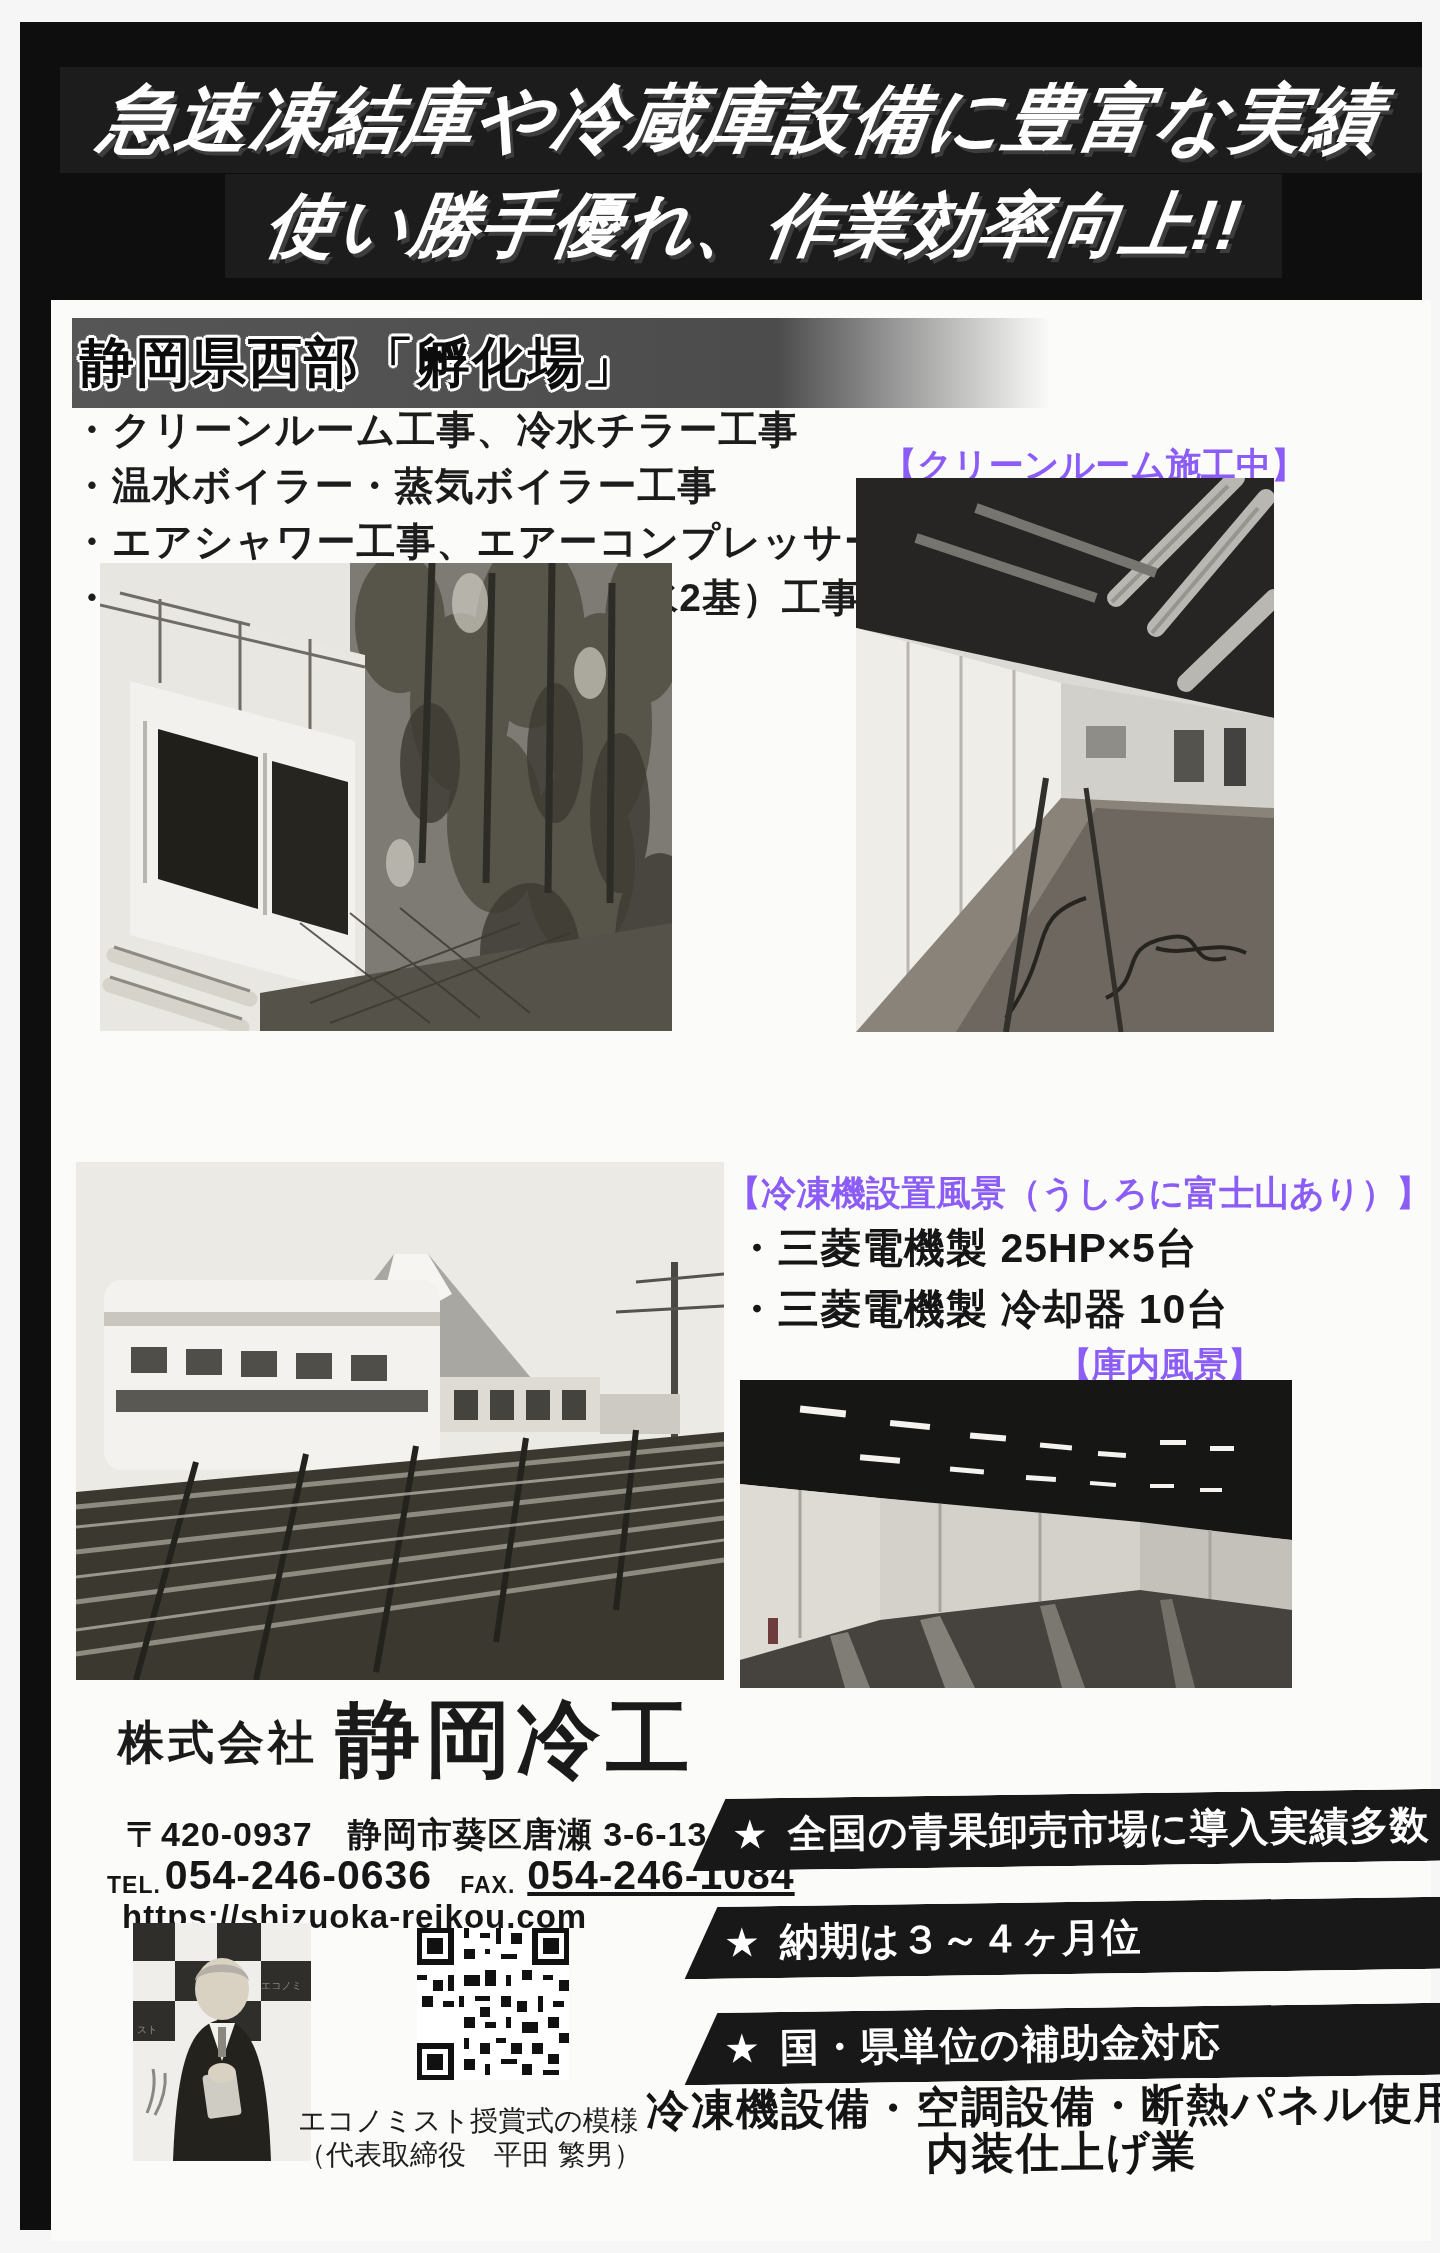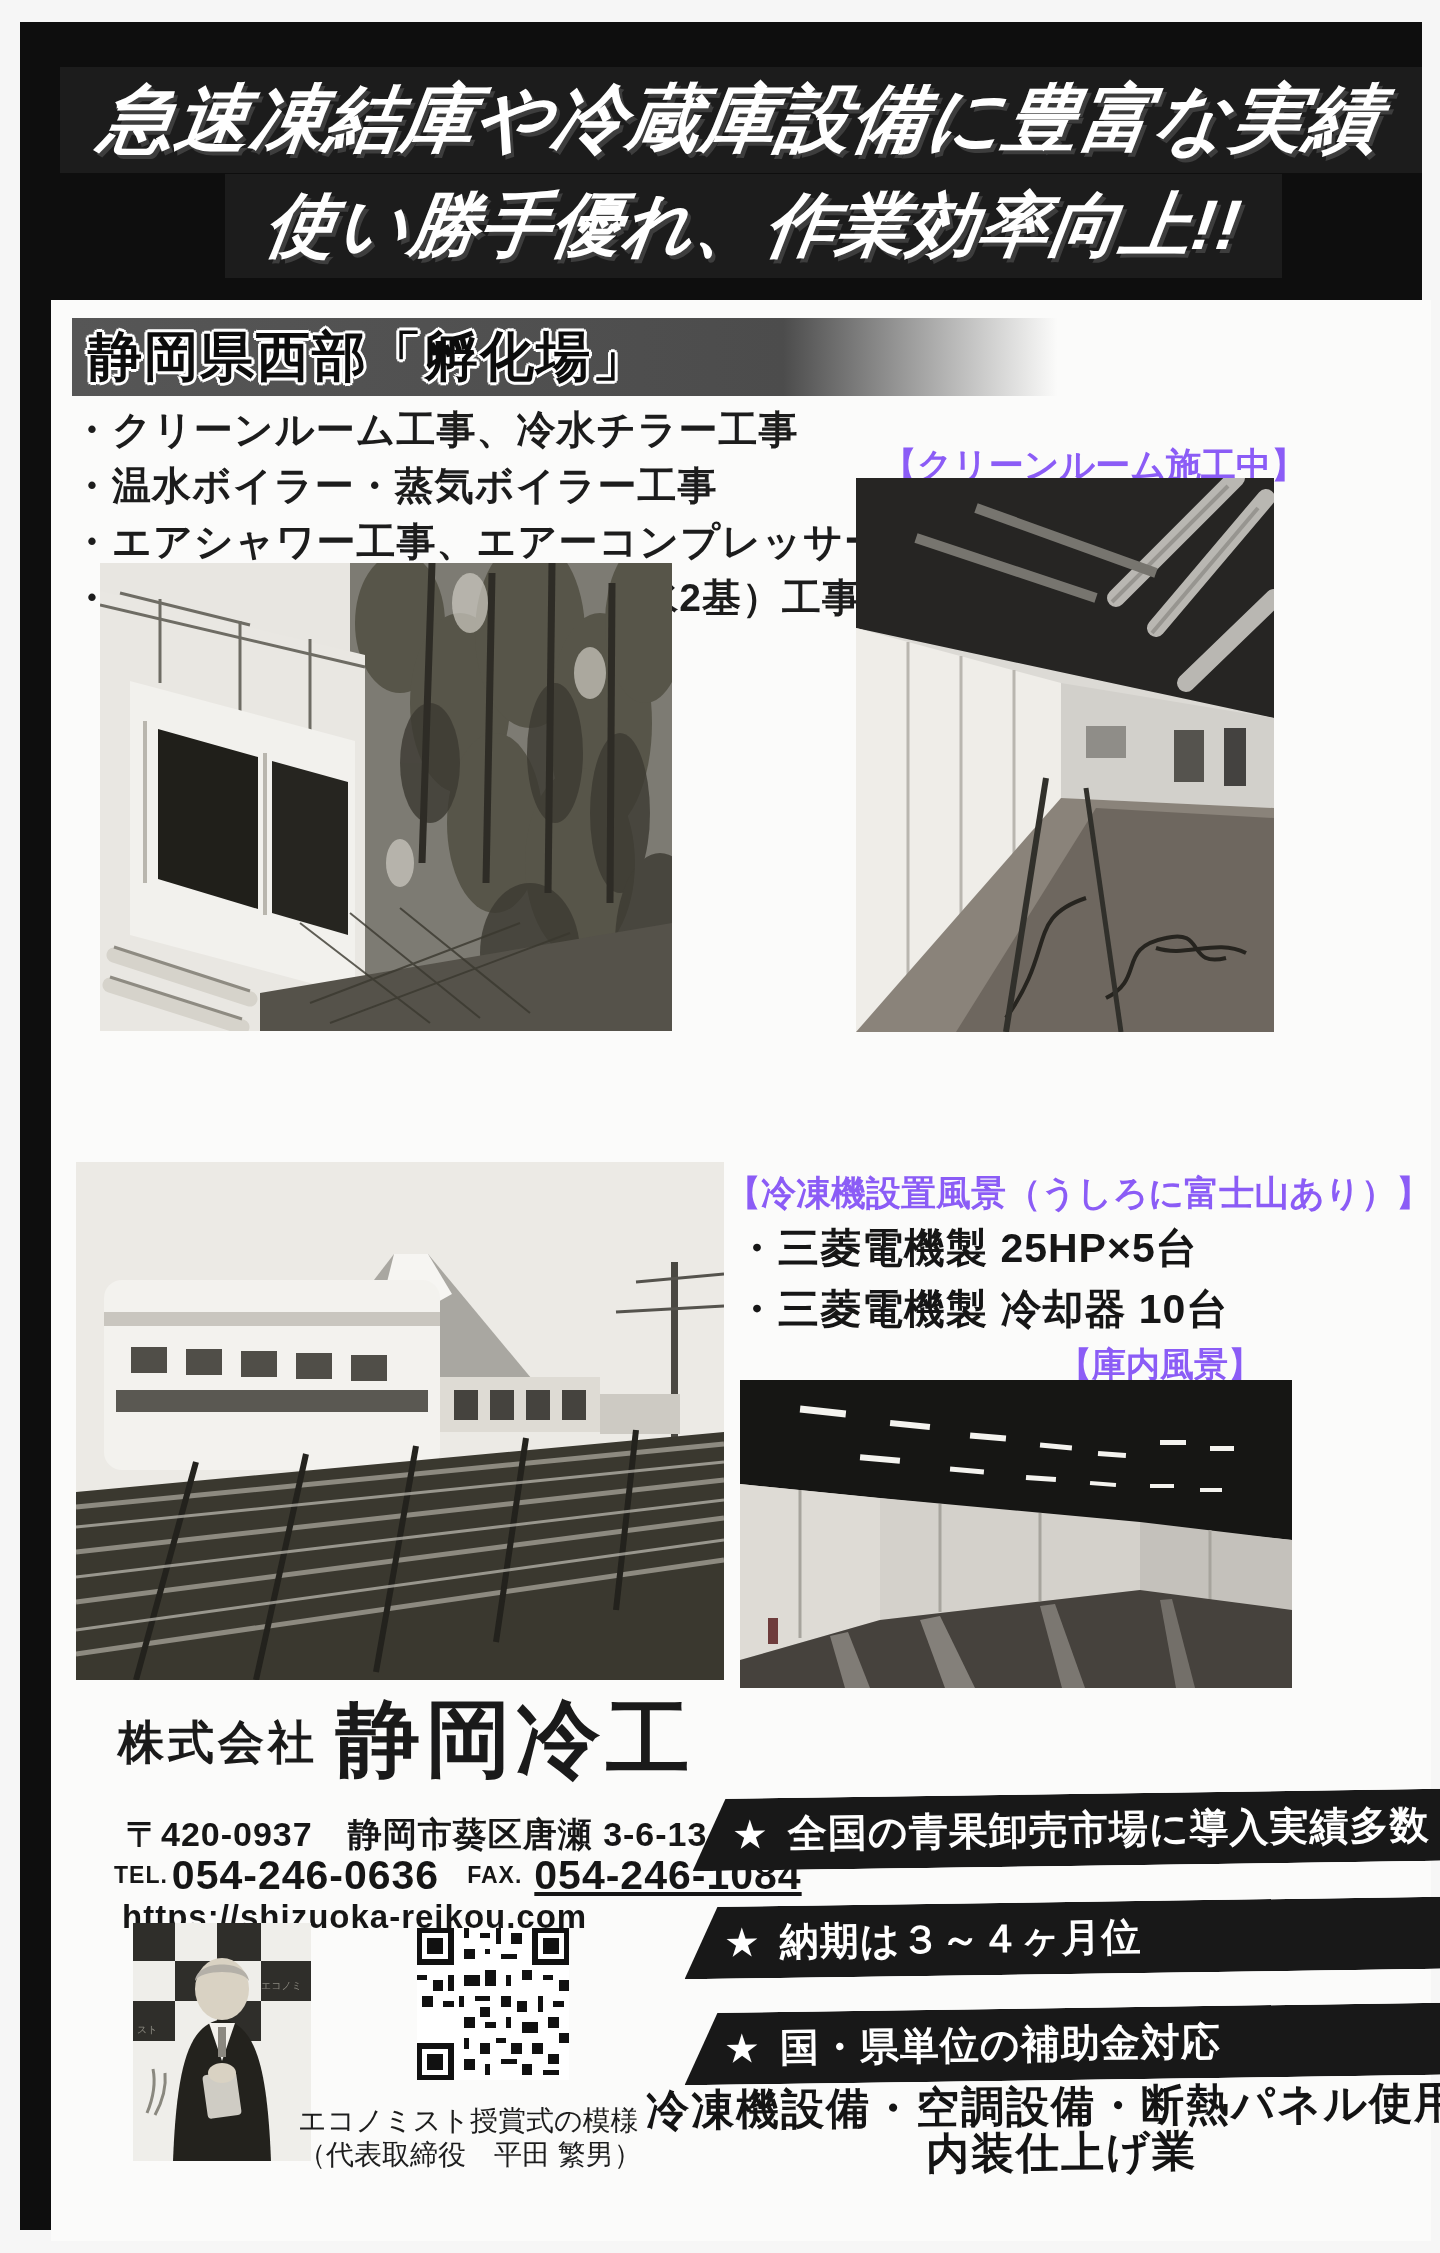--- a/index.html
+++ b/index.html
@@ -12,21 +12,21 @@
   
   .headline-box{position:absolute;background:#1c1c1c;display:flex;align-items:center;justify-content:center;}
   .headline-line1{left:40px;top:45px;width:1362px;height:106px;}
   .headline-line2{left:205px;top:152px;width:1057px;height:104px;}
   .headline-text{color:#ffffff;font-weight:900;font-style:italic;white-space:nowrap;
                  transform:skewX(-8deg);text-shadow:4px 4px 0 #3d3d3d;letter-spacing:1px;}
   .headline-line1 .headline-text{font-size:74px;}
   .headline-line2 .headline-text{font-size:70px;}
 
   
-  .section-bar{position:absolute;height:78px;display:flex;align-items:center;padding-left:16px;
+  .section-bar{position:absolute;height:90px;display:flex;align-items:center;padding-left:8px;
                background:linear-gradient(90deg,#565656 0%,#4c4c4c 70%,rgba(76,76,76,0) 97%);}
   .section-bar-1{left:72px;top:318px;width:1000px;}
   .section-bar-2{left:72px;top:1082px;width:1060px;}
   .section-title{font-size:54px;font-weight:900;color:#0c0c0c;white-space:nowrap;letter-spacing:2px;
       text-shadow:-2px -2px 0 #fff,2px -2px 0 #fff,-2px 2px 0 #fff,2px 2px 0 #fff,
                   -3px 0 0 #fff,3px 0 0 #fff,0 -3px 0 #fff,0 3px 0 #fff;}
   .section-bar-2 .section-title{font-size:50px;}
 
   
   .bullets-1{position:absolute;left:72px;top:402px;font-size:39px;line-height:56px;
@@ -49,21 +49,21 @@
   .photo-award{left:133px;top:1923px;width:178px;height:238px;}
   .qr{position:absolute;left:417px;top:1928px;width:152px;height:152px;}
   .qr svg{display:block;width:100%;height:100%;}
 
   
   .company-name-row{position:absolute;left:118px;top:1698px;display:flex;align-items:flex-end;
       font-family:"Liberation Serif","DejaVu Serif",serif;color:#1a1a1a;white-space:nowrap;}
   .company-prefix{font-size:46px;font-weight:700;padding-bottom:8px;letter-spacing:4px;}
   .company-name{font-size:84px;font-weight:700;margin-left:18px;letter-spacing:6px;line-height:1;}
   .company-address{position:absolute;left:126px;top:1812px;font-size:34px;font-weight:700;letter-spacing:1px;white-space:nowrap;}
-  .company-telfax{position:absolute;left:114px;top:1852px;white-space:nowrap;display:flex;align-items:center;}
+  .company-telfax{position:absolute;left:107px;top:1852px;white-space:nowrap;display:flex;align-items:flex-end;}
   .tel-label{font-size:23px;font-weight:700;letter-spacing:1px;}
   .tel-num{font-size:41px;font-weight:600;letter-spacing:1px;margin-left:4px;}
   .fax-label{font-size:23px;font-weight:700;margin-left:28px;letter-spacing:1px;}
   .fax-num{font-size:41px;font-weight:600;letter-spacing:1px;margin-left:12px;text-decoration:underline;}
   .company-url{position:absolute;left:122px;top:1898px;font-size:33px;font-weight:800;letter-spacing:1px;white-space:nowrap;}
   .award-caption{position:absolute;left:298px;top:2104px;font-size:28px;line-height:34px;color:#1d1d1d;white-space:nowrap;}
 
   
   .ribbon{position:absolute;height:72px;background:#181818;display:flex;align-items:center;
           padding-left:40px;clip-path:polygon(34px 0,100% 0,100% 100%,0 100%);

